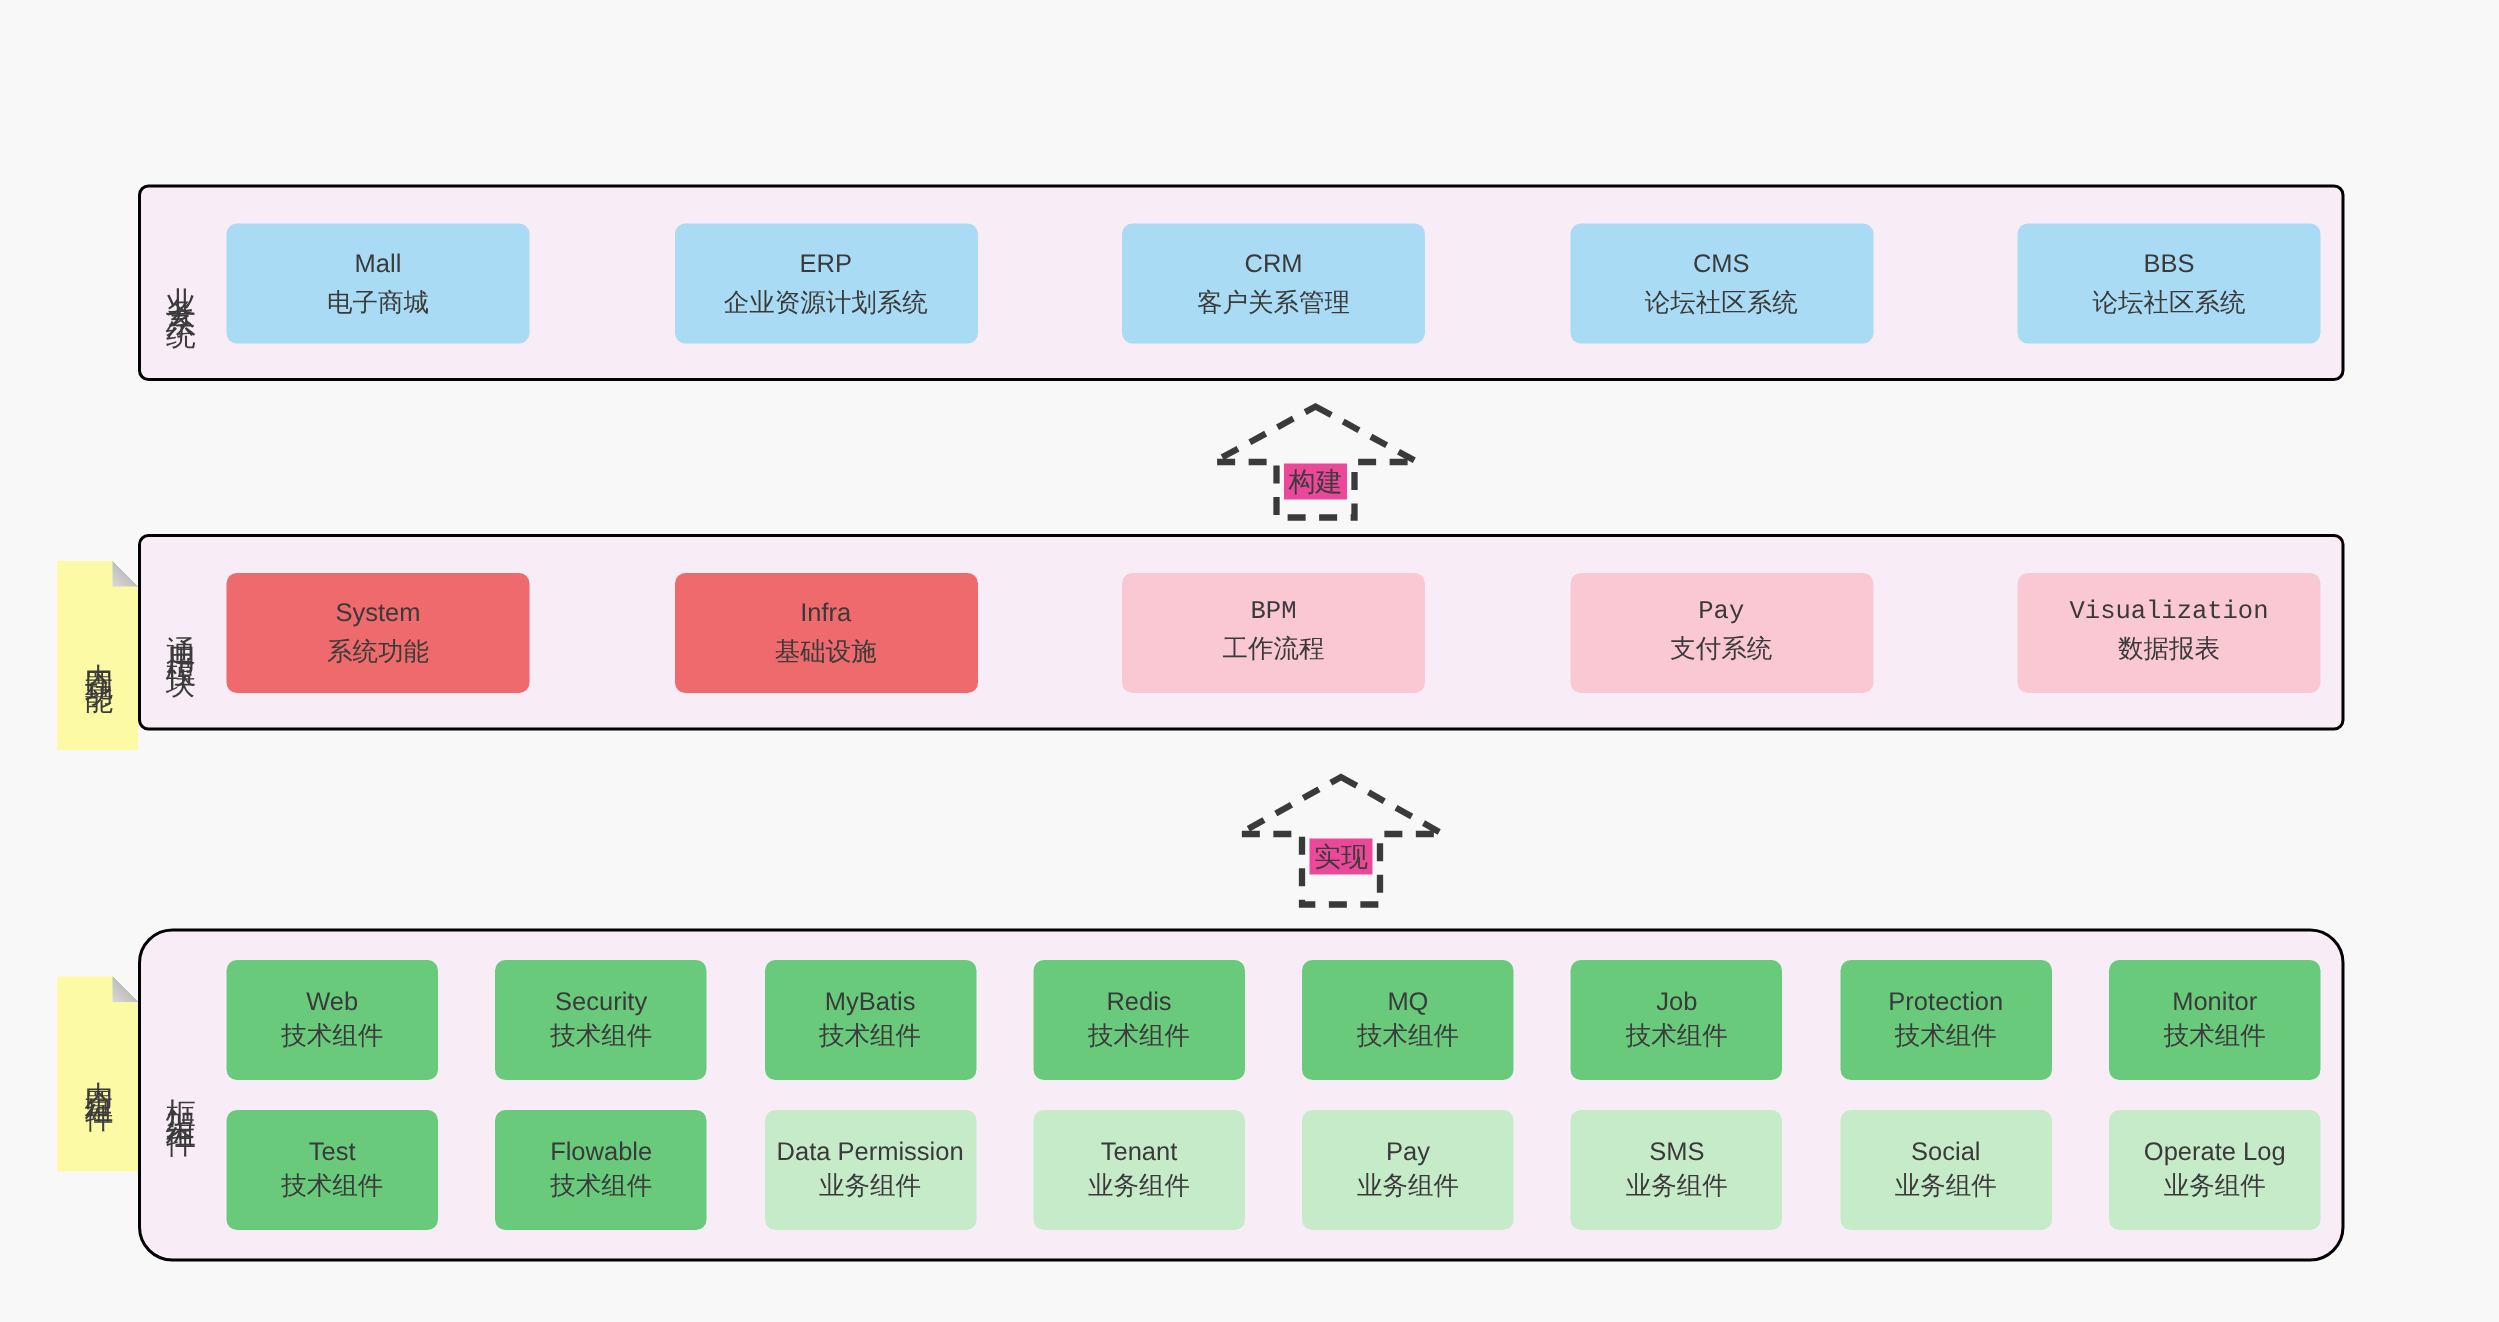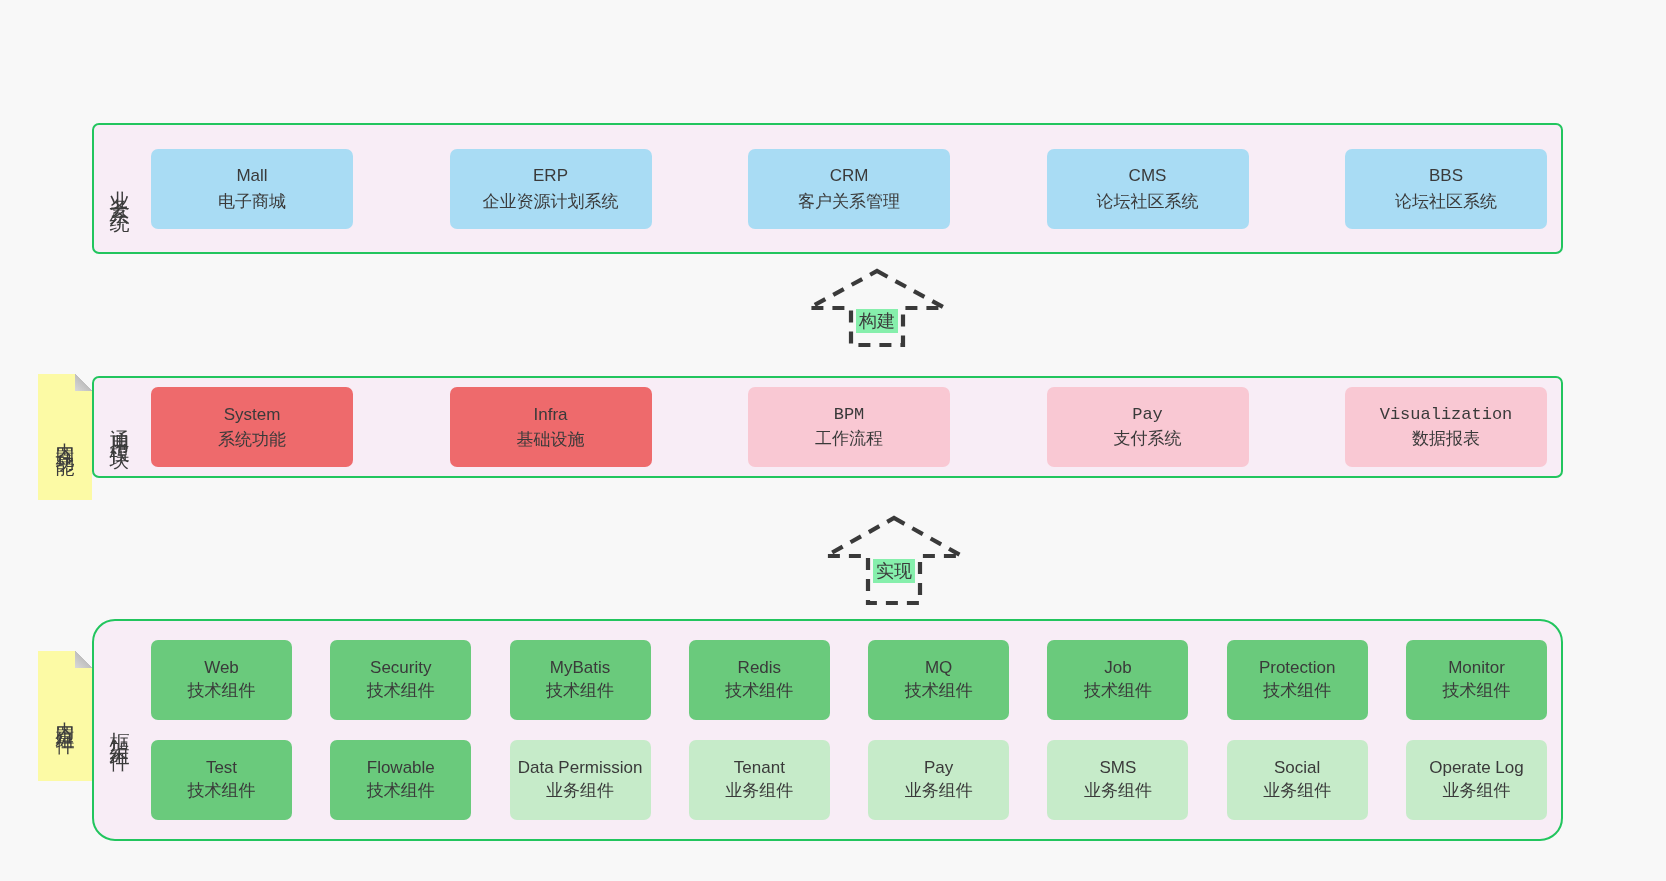--- a/index.html
+++ b/index.html
@@ -2,23 +2,23 @@
 <html><head>
 <meta charset="utf-8">
 <style>
   * { box-sizing: border-box; margin: 0; padding: 0; }
   html,body { background:#f8f8f8; }
   body { font-family: "Liberation Sans", "DejaVu Sans", sans-serif; color:#3b3b3b; }
   .canvas { position:relative; width:1666px; height:881px; background:#f8f8f8; overflow:hidden; }
 
   
   .panel { position:absolute; left:92px; width:1471px; background:#f8edf6;
-           border:2px solid #22c55e; border-radius:7px; }
+           border:2px solid #000000; border-radius:7px; }
   .panel-top    { top:123px; height:131px; }
-  .panel-mid    { top:376px; height:102px; }
+  .panel-mid    { top:356px; height:131px; }
   .panel-bottom { top:619px; height:222px;border-radius:23px; }
 
   .vlabel { position:absolute; left:13px; top:50%; transform:translateY(-50%);
             writing-mode:vertical-rl; text-orientation:upright;
             font-size:20px; letter-spacing:7px; color:#3b3b3b; white-space:nowrap; }
 
   .row { position:absolute; left:57px; right:14px; top:0; bottom:0;
          display:flex; justify-content:space-between; align-items:center; }
   .rows2 { position:absolute; left:57px; right:14px; top:0; bottom:0;
            display:flex; flex-direction:column; justify-content:space-evenly; }
@@ -47,21 +47,21 @@
                  font-size:19px; letter-spacing:5px; color:#3b3b3b; }
 
   
   .arrow { position:absolute; }
   .arrow-1 { left:806px; top:268px; width:142px; height:80px; }
   .arrow-2 { left:823px; top:515px; width:142px; height:91px; }
   .arrow svg { position:absolute; inset:0; width:100%; height:100%; }
   .arrow polygon { fill:none; stroke:#3a3a3a; stroke-width:4.2;
                    stroke-dasharray:12 9; stroke-linejoin:miter; }
   .arrow-label { position:absolute; left:50%; transform:translateX(-50%);
-                 background:#86efac; padding:0 3px; font-size:18px;
+                 background:#ec4899; padding:0 3px; font-size:18px;
                  white-space:nowrap; color:#3b3b3b; }
   .arrow-1 .arrow-label { top:41px; }
   .arrow-2 .arrow-label { top:44px; }
 </style>
 </head>
 <body>
 
 <div class="canvas">
 
   <div class="sticky sticky-mid">

